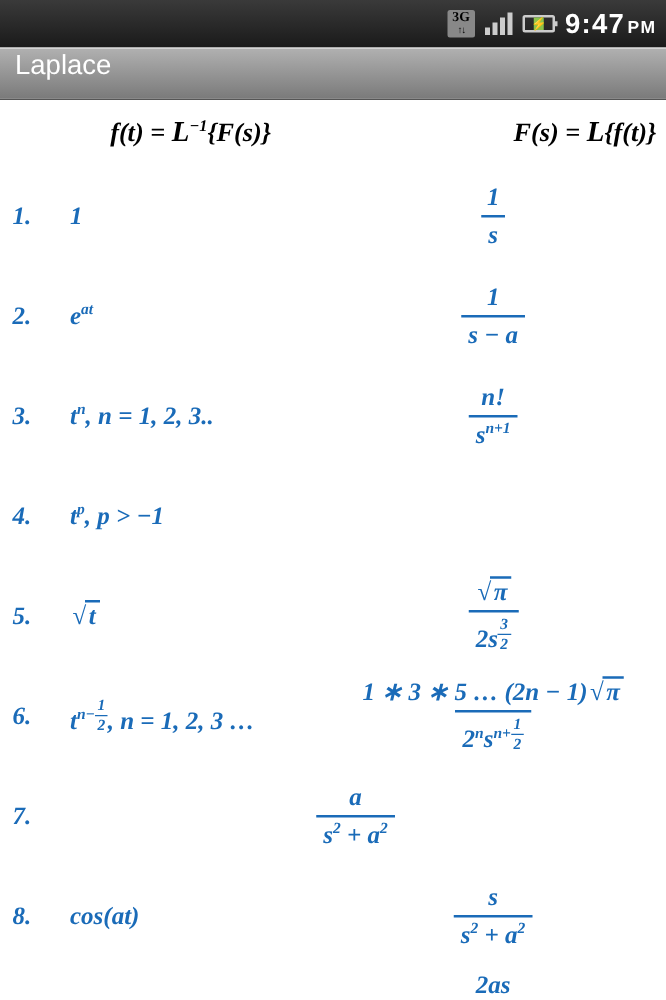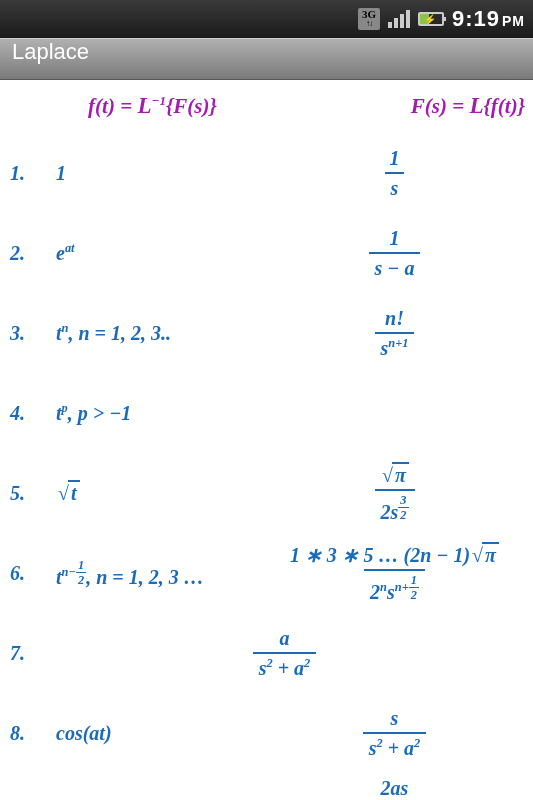--- a/index.html
+++ b/index.html
@@ -11,21 +11,21 @@
     display: flex;
     align-items: center;
     justify-content: flex-end;
     padding: 0 8px;
     gap: 8px;
     color: #fff;
   }
   .status-icon {
     display: inline-flex;
     align-items: center;
-    justify-content: space-between;
+    justify-content: center;
   }
   .badge-3g {
     background: #888;
     color: #000;
     font-size: 11px;
     font-weight: bold;
     padding: 2px 4px;
     border-radius: 2px;
     display: flex;
     flex-direction: column;
@@ -65,21 +65,21 @@
 
   .content {
     background: #fff;
     height: calc(800px - 38px - 42px);
     overflow: hidden;
     padding: 12px 8px 0 8px;
   }
 
   .header-row {
     display: flex;
-    color: #a21caf;
+    color: #000000;
     font-weight: bold;
     font-style: italic;
     font-size: 21px;
     margin-bottom: 18px;
   }
   .header-left { width: 52%; text-align: center; padding-left: 20px; }
   .header-right { width: 48%; text-align: right; }
 
   .table-row {
     display: flex;
@@ -152,21 +152,21 @@
     <span></span>
       <span></span>
       <span></span>
       <span></span>
   </span>
   <span class="status-icon battery">
     <span class="battery-fill"></span>
     <span class="charge-bolt">⚡</span>
   </span>
   <span class="clock">
-    <span>9:19</span><span class="ampm">PM</span>
+    <span>9:47</span><span class="ampm">PM</span>
   </span>
 </div>
 
 <div class="title-bar">
   <span>Laplace</span>
 </div>
 
 <div class="content">
 
   <div class="header-row">

